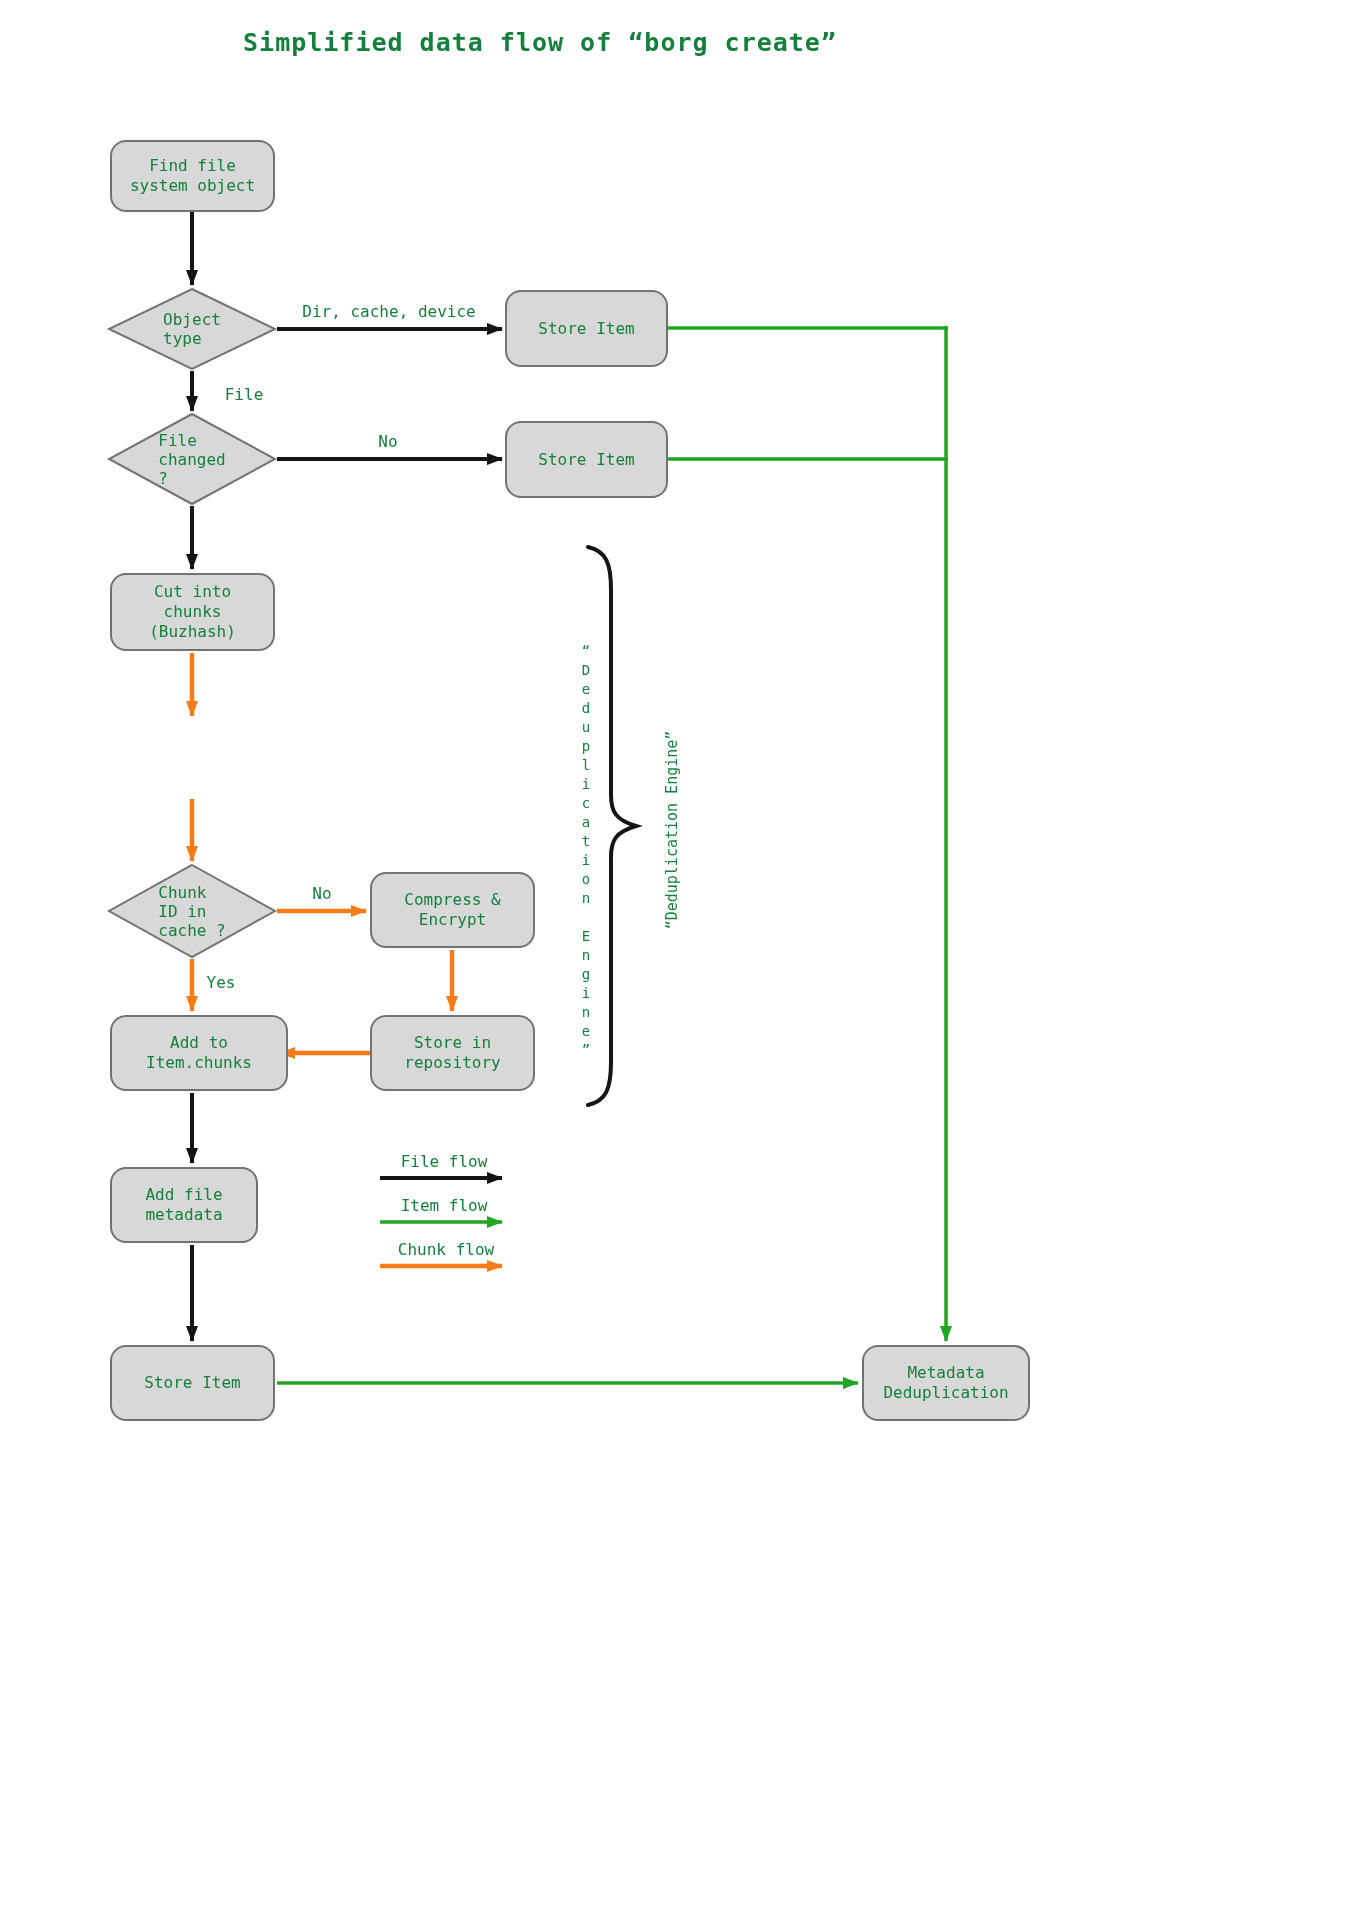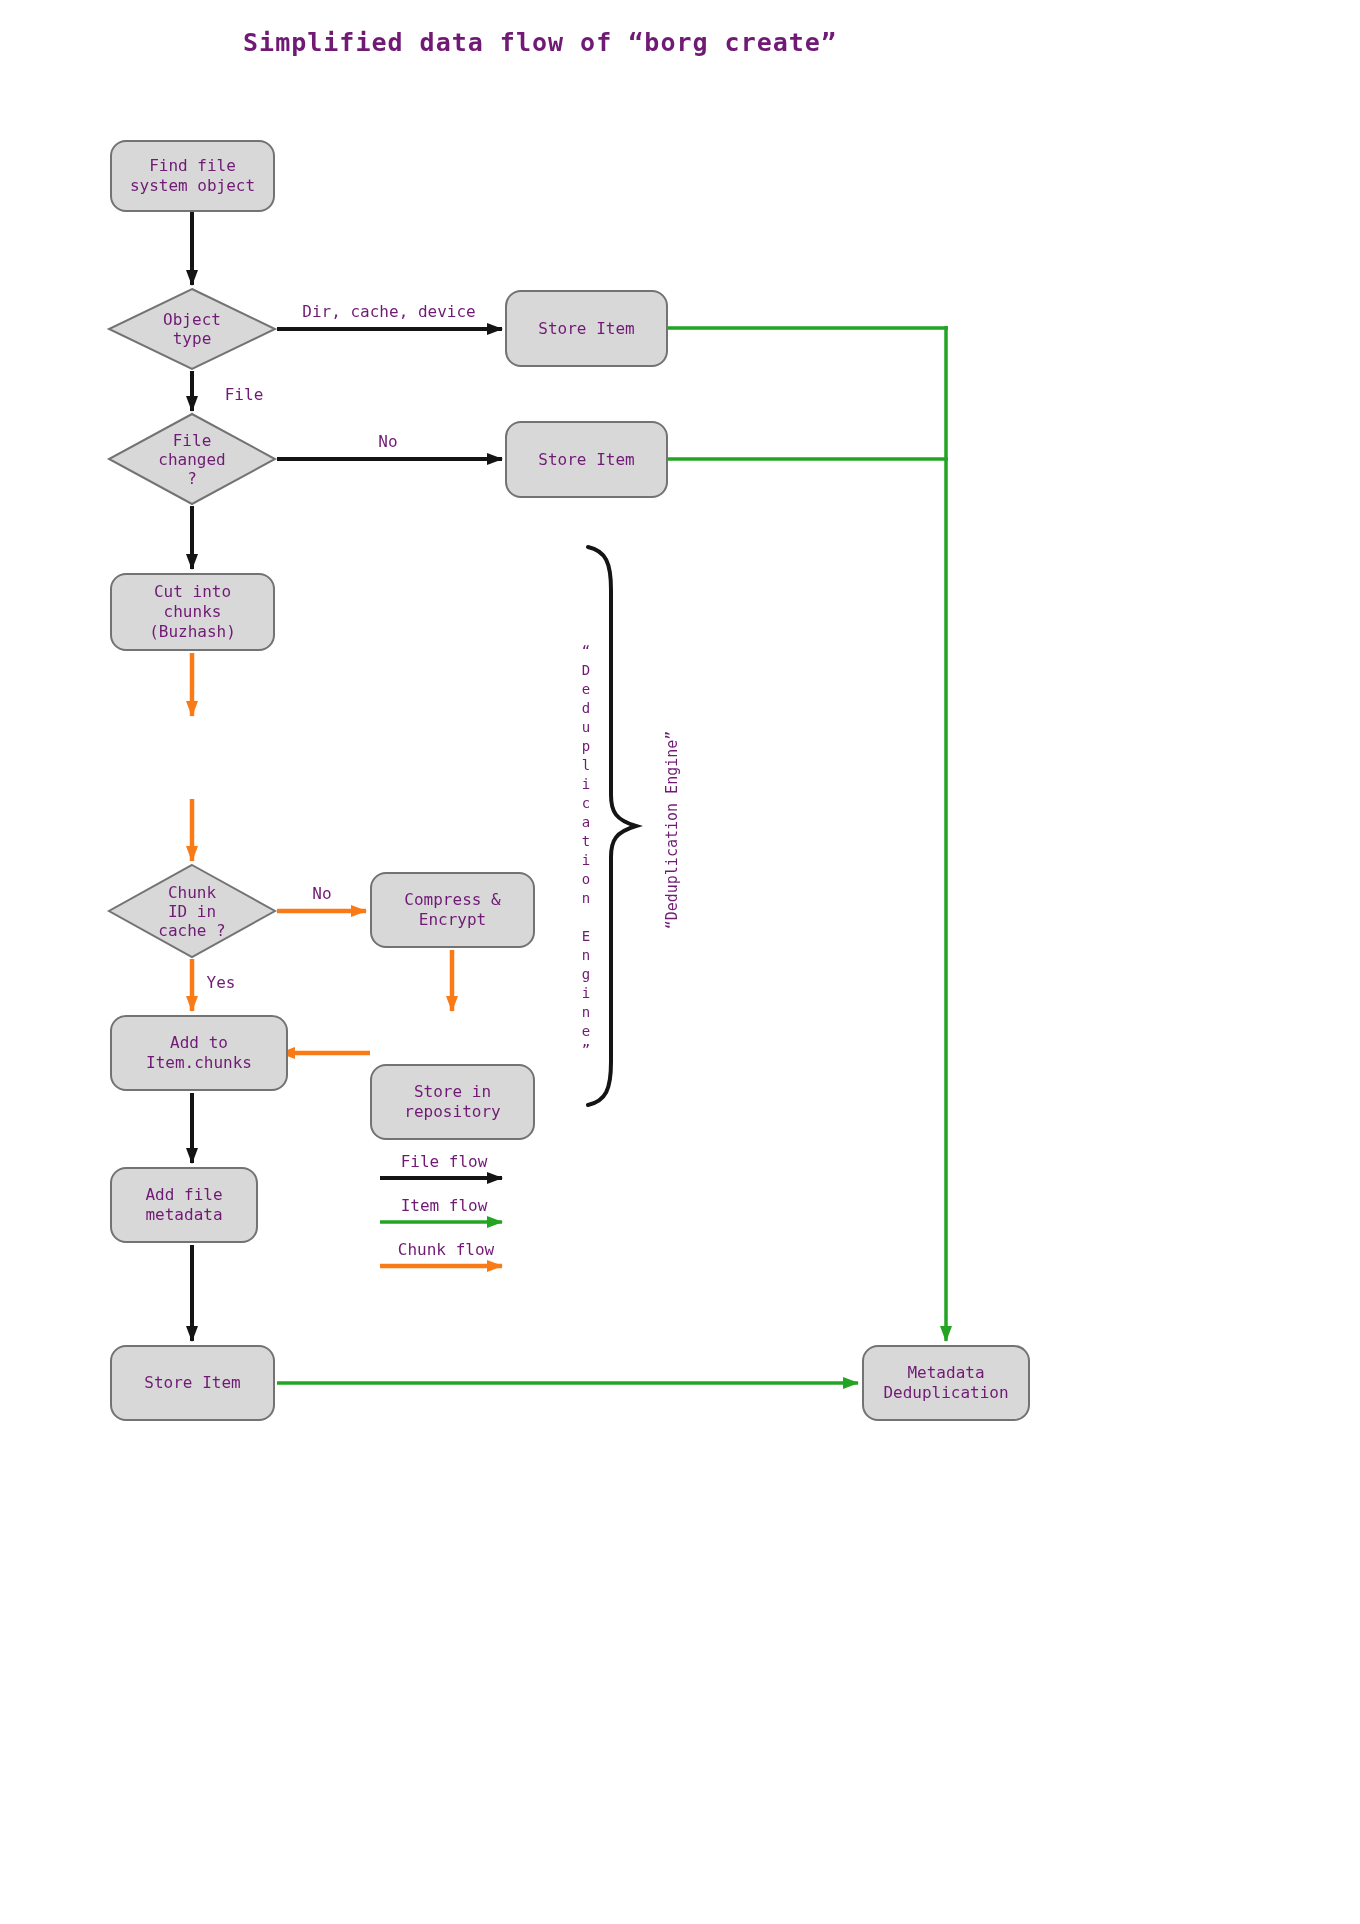--- a/index.html
+++ b/index.html
@@ -5,21 +5,21 @@
   :root{
     --file-flow-color:#141414;
     --item-flow-color:#23a423;
     --chunk-flow-color:#f97b17;
     --node-fill:#d8d8d8;
     --node-border:#737373;
   }
   html,body{margin:0;padding:0;background:#ffffff;}
   #canvas{
     position:relative;width:1360px;height:1924px;background:#ffffff;
-    font-family:"DejaVu Sans Mono", monospace;color:#701a75;overflow:hidden;
+    font-family:"DejaVu Sans Mono", monospace;color:#15803d;overflow:hidden;
   }
   #edges{position:absolute;left:0;top:0;width:1360px;height:1924px;}
   .black{stroke:var(--file-flow-color);stroke-width:4;fill:none;}
   .green{stroke:var(--item-flow-color);stroke-width:3.5;fill:none;}
   .orange{stroke:var(--chunk-flow-color);stroke-width:4.5;fill:none;}
   .hb{fill:var(--file-flow-color);}
   .hg{fill:var(--item-flow-color);}
   .ho{fill:var(--chunk-flow-color);}
   .diamond{fill:var(--node-fill);stroke:var(--node-border);stroke-width:2;}
   .brace{stroke:var(--file-flow-color);stroke-width:4;fill:none;stroke-linecap:round;}
@@ -27,21 +27,21 @@
     position:absolute;left:0;top:28px;width:1080px;text-align:center;
     font-size:25px;font-weight:bold;letter-spacing:1px;
   }
   .node{
     position:absolute;background:var(--node-fill);border:2px solid var(--node-border);
     border-radius:16px;box-sizing:border-box;
     display:flex;flex-direction:column;align-items:center;justify-content:center;
     font-size:16px;line-height:20px;text-align:center;
   }
   .dtext{
-    position:absolute;transform:translate(-50%,-50%);text-align:center;
+    position:absolute;transform:translate(-50%,-50%);
     font-size:16px;line-height:19px;white-space:nowrap;
   }
   .elabel{
     position:absolute;transform:translate(-50%,-50%);
     font-size:16px;white-space:nowrap;
   }
   #dedup-vertical{
     position:absolute;left:586px;top:643px;transform:translateX(-50%);
     writing-mode:vertical-lr;text-orientation:upright;
     font-size:14px;letter-spacing:3px;
@@ -122,21 +122,21 @@
     <div>chunks</div>
     <div>(Buzhash)</div>
   </div>
 
 
   <div class="node" style="left:370px;top:872px;width:165px;height:76px">
     <div>Compress &amp;</div>
     <div>Encrypt</div>
   </div>
 
-  <div class="node" style="left:370px;top:1064px;width:165px;height:76px">
+  <div class="node" style="left:370px;top:1015px;width:165px;height:76px">
     <div>Store in</div>
     <div>repository</div>
   </div>
 
   <div class="node" style="left:110px;top:1015px;width:178px;height:76px">
     <div>Add to</div>
     <div>Item.chunks</div>
   </div>
 
   <div class="node" style="left:110px;top:1167px;width:148px;height:76px">

